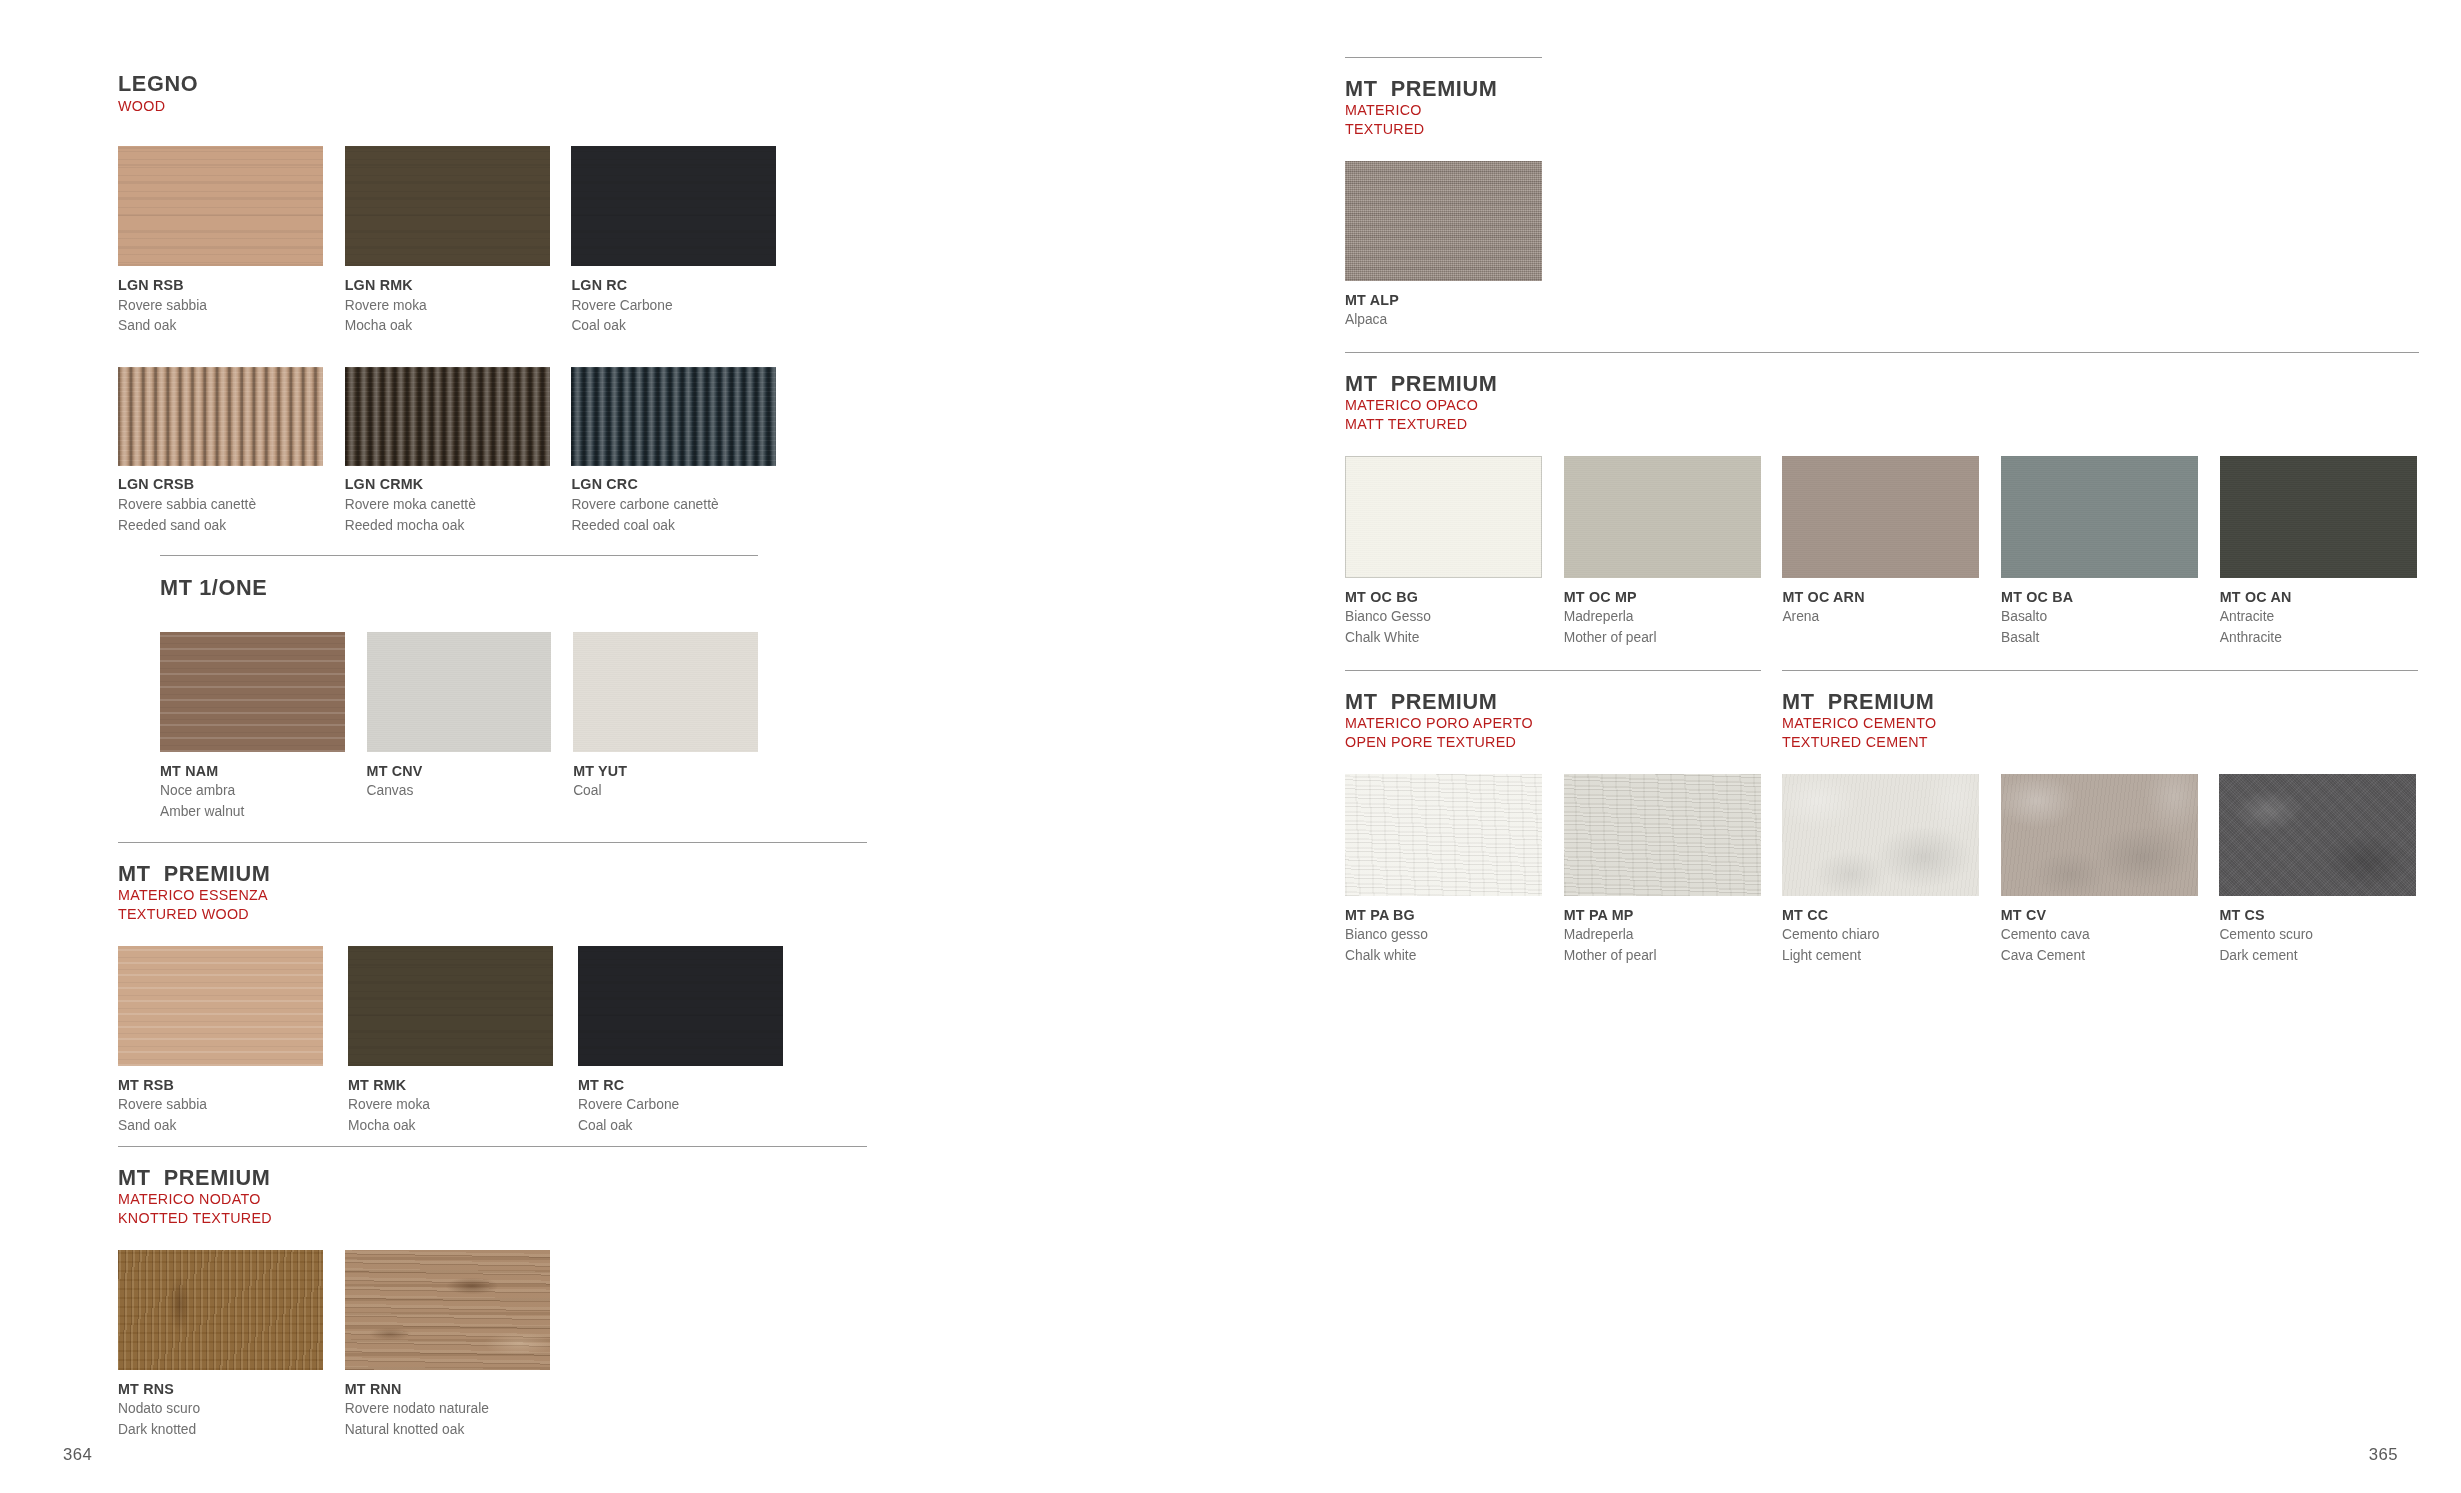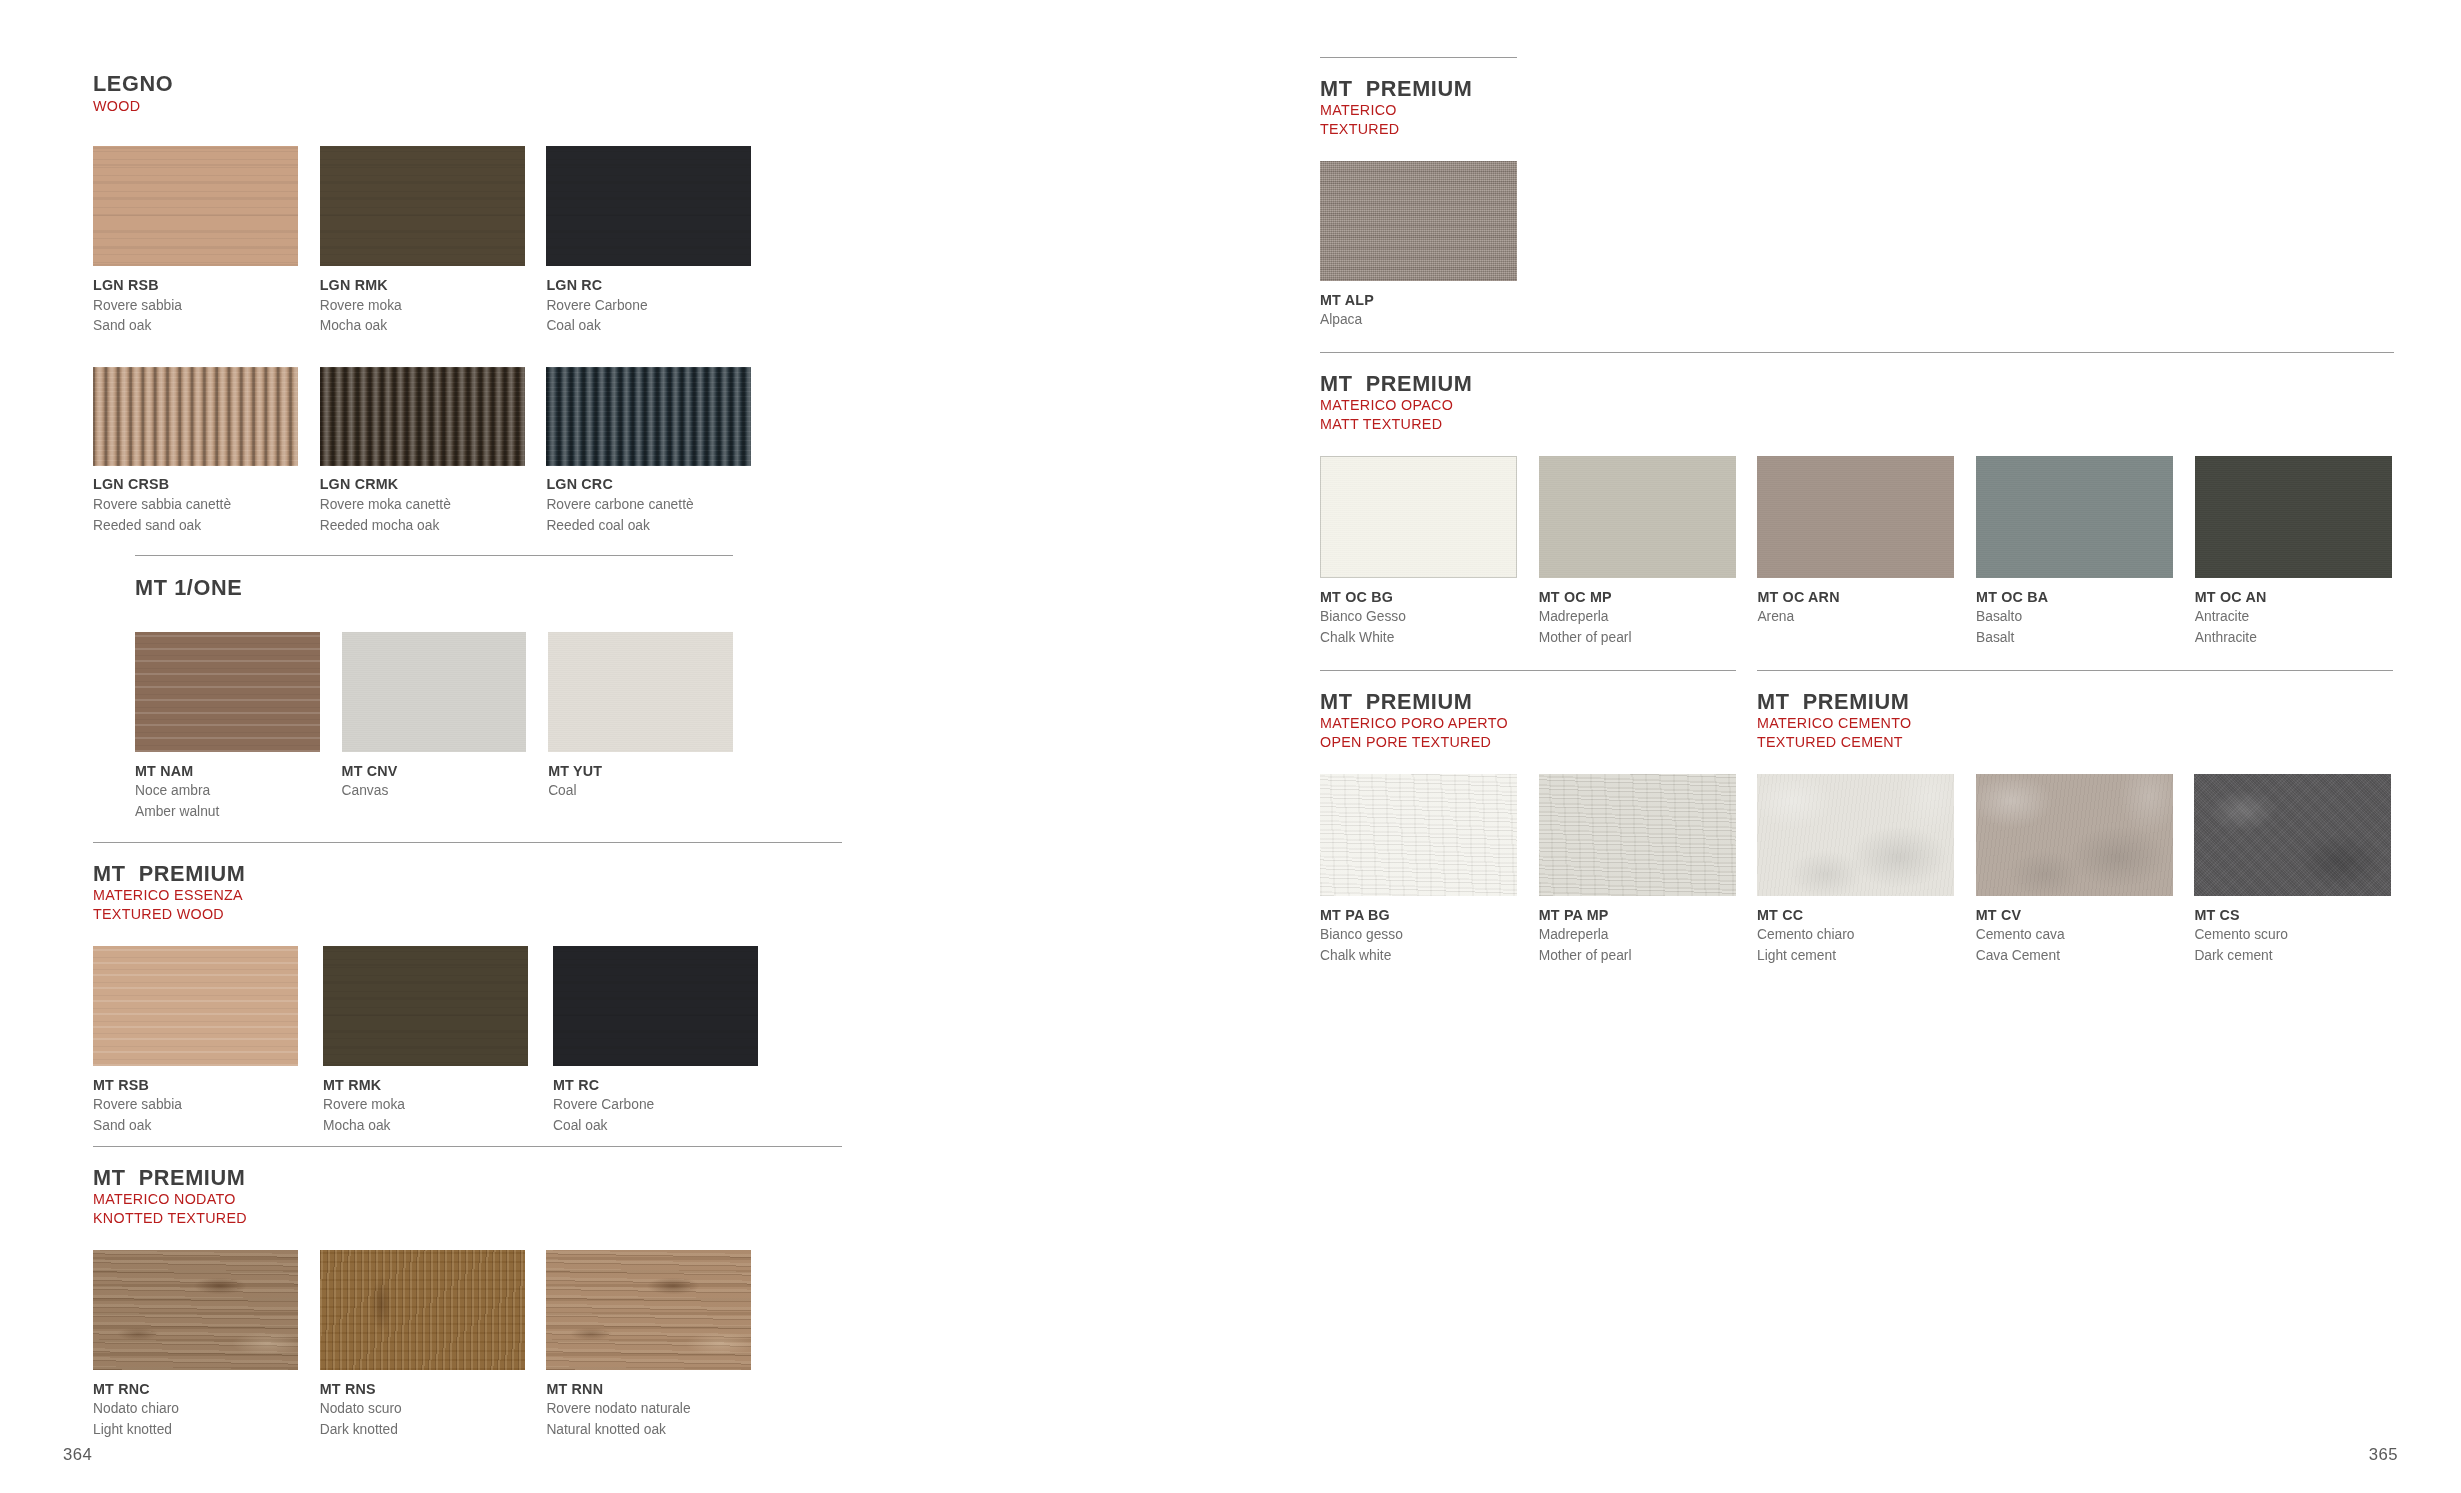--- a/index.html
+++ b/index.html
@@ -70,21 +70,21 @@
     position: absolute;
     bottom: 27.6px;
     font-size: 16.7px;
     color: #5a5a5a;
     letter-spacing: 0.5px;
   }
   .page-num-left  { left: 63px; }
   .page-num-right { right: 63px; }
 
   
-  .block { position: absolute; }
+  .block { position: absolute; margin-left: 25px; }
   .block-head { margin-bottom: 0; }
 
   .row { display: flex; }
 
   .cell { position: relative; }
 
   .swatch {
     width: 100%;
     display: block;
     position: relative;
@@ -416,28 +416,20 @@
     <div class="block" style="left:93px; top:1146px; width:749px;">
       <div class="rule"></div>
       <div class="block-head" style="margin-top:17.7px;">
         <div class="sec-title">MT  PREMIUM</div>
         <div class="sec-sub">MATERICO NODATO</div>
         <div class="sec-sub">KNOTTED TEXTURED</div>
       </div>
 
       <div class="row" style="margin-top:21.7px; gap:21.7px;">
         <div class="cell" style="width:205px;">
-          <div class="swatch tex-knot" style="height:120px; background-color:#96785c;"></div>
-          <div class="cap">
-            <div class="swatch-code">MT RNC</div>
-            <div class="swatch-it">Nodato chiaro</div>
-            <div class="swatch-en">Light knotted</div>
-          </div>
-        </div>
-        <div class="cell" style="width:205px;">
           <div class="swatch tex-knot-v" style="height:120px; background-color:#8a6434;"></div>
           <div class="cap">
             <div class="swatch-code">MT RNS</div>
             <div class="swatch-it">Nodato scuro</div>
             <div class="swatch-en">Dark knotted</div>
           </div>
         </div>
         <div class="cell" style="width:205px;">
           <div class="swatch tex-knot" style="height:120px; background-color:#a98667;"></div>
           <div class="cap">

